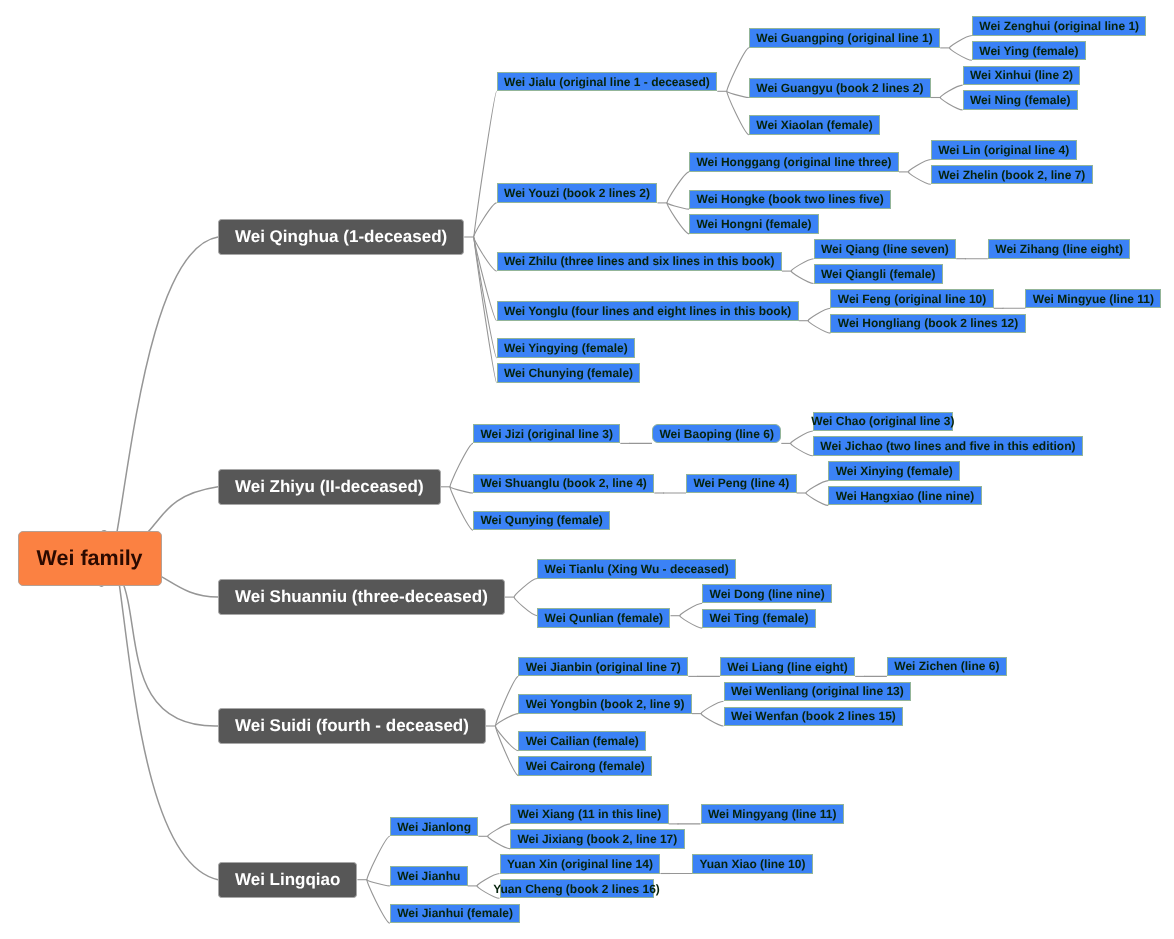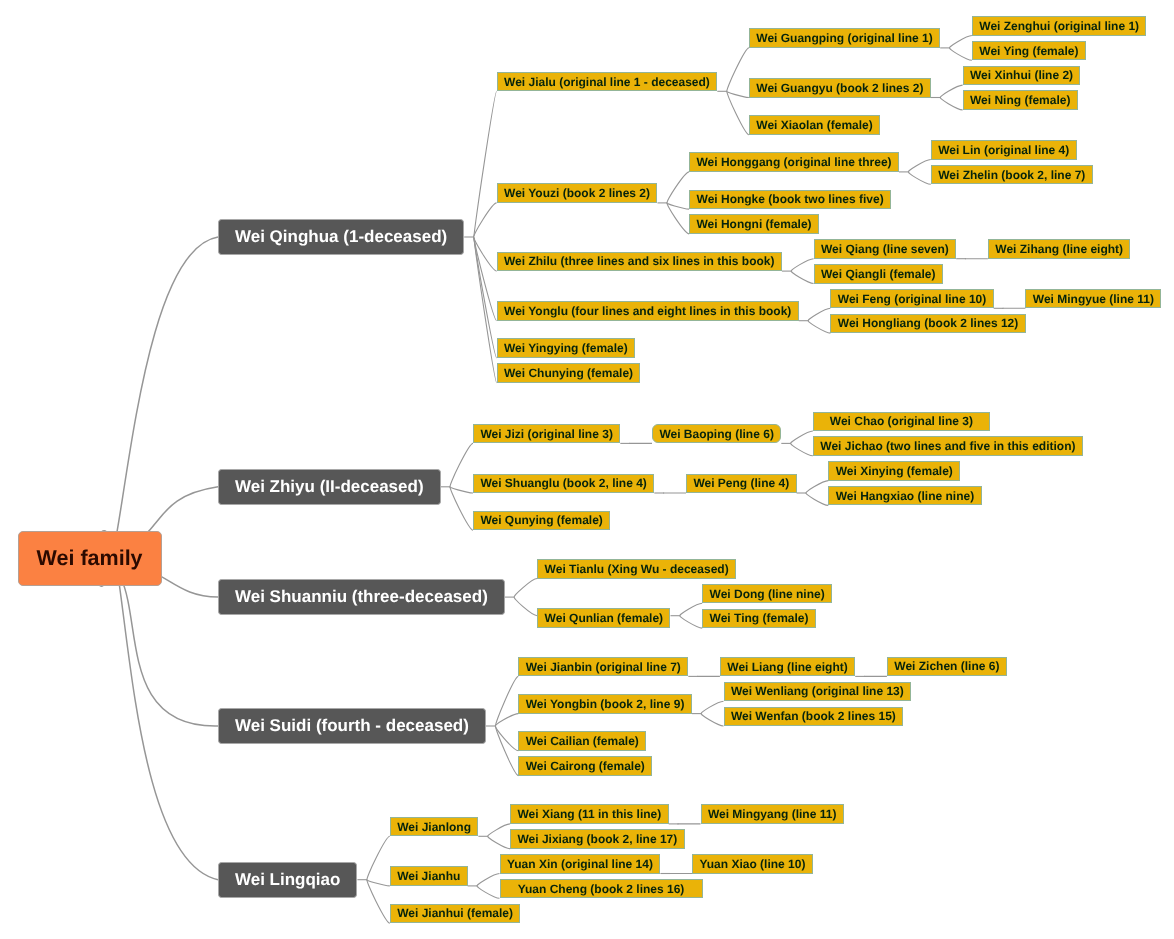--- a/index.html
+++ b/index.html
@@ -4,21 +4,21 @@
 <title>Wei family mind map</title>
 <style>
 html,body{margin:0;padding:0;background:#fff;}
 body{width:1174px;height:939px;overflow:hidden;font-family:"Liberation Sans",sans-serif;-webkit-font-smoothing:antialiased;text-rendering:geometricPrecision;}
 #canvas{position:relative;width:1174px;height:939px;background:#fff;}
 #links{position:absolute;left:0;top:0;width:1174px;height:939px;}
 .node{position:absolute;box-sizing:border-box;white-space:nowrap;}
 .node .label{position:absolute;left:0;top:0;width:100%;height:100%;display:flex;align-items:center;justify-content:center;}
 .lvl0{border-radius:5px;background:#fb8142;border:1.6px solid #b5a094;font-size:21.5px;font-weight:bold;color:#2b0a00;}
 .lvl1{border-radius:3.5px;background:#575757;border:1.6px solid #a8a8a8;font-size:17px;font-weight:bold;color:#fff;}
-.lvln{background:#eab308;border:1px solid #93b598;font-size:12px;font-weight:bold;color:#06230c;}
+.lvln{background:#3b82f6;border:1px solid #93b598;font-size:12px;font-weight:bold;color:#06230c;}
 </style>
 </head>
 <body>
 
 <div id="canvas">
   <svg id="links" viewBox="0 0 1174 939">
       <path d="M89.6,558.4C122.5,700.2 118.8,253.4 218,237" fill="none" stroke="#969696" stroke-width="1.5"></path>
       <path d="M89.6,558.4C173.3,547.1999999999999 139.5,498.8 218,486.8" fill="none" stroke="#969696" stroke-width="1.5"></path>
       <path d="M89.6,558.4C166.39999999999998,558.6 166.7,596.6 218,597.1" fill="none" stroke="#969696" stroke-width="1.5"></path>
       <path d="M89.6,558.4C163.8,556.4 93,728.8 218,726" fill="none" stroke="#969696" stroke-width="1.5"></path>
@@ -184,21 +184,21 @@
     </div>
     <div class="node lvl1" style="left: 218px; top: 468.8px; width: 222.5px; height: 36px;">
       <span class="label">Wei Zhiyu (II-deceased)</span>
     </div>
     <div class="node lvln" style="left: 473px; top: 423.9px; width: 147.3px; height: 19.5px;">
       <span class="label">Wei Jizi (original line 3)</span>
     </div>
     <div class="node lvln" style="left: 652px; top: 423.9px; width: 129.3px; height: 19.5px; border-radius: 6px;">
       <span class="label">Wei Baoping (line 6)</span>
     </div>
-    <div class="node lvln" style="left: 812.9px; top: 411.5px; width: 177px; height: 19.5px;">
+    <div class="node lvln" style="left: 812.9px; top: 411.5px; width: 140px; height: 19.5px;">
       <span class="label">Wei Chao (original line 3)</span>
     </div>
     <div class="node lvln" style="left: 812.9px; top: 436.3px; width: 270px; height: 19.5px;">
       <span class="label">Wei Jichao (two lines and five in this edition)</span>
     </div>
     <div class="node lvln" style="left: 473px; top: 473.5px; width: 181.3px; height: 19.5px;">
       <span class="label">Wei Shuanglu (book 2, line 4)</span>
     </div>
     <div class="node lvln" style="left: 686px; top: 473.5px; width: 110.6px; height: 19.5px;">
       <span class="label">Wei Peng (line 4)</span>
@@ -271,19 +271,19 @@
     </div>
     <div class="node lvln" style="left: 389.8px; top: 866.4px; width: 77.9px; height: 19.5px;">
       <span class="label">Wei Jianhu</span>
     </div>
     <div class="node lvln" style="left: 499.5px; top: 854px; width: 160.9px; height: 19.5px;">
       <span class="label">Yuan Xin (original line 14)</span>
     </div>
     <div class="node lvln" style="left: 692px; top: 854px; width: 120.9px; height: 19.5px;">
       <span class="label">Yuan Xiao (line 10)</span>
     </div>
-    <div class="node lvln" style="left: 499.5px; top: 878.8px; width: 203px; height: 19.5px; padding-left: 48px;">
+    <div class="node lvln" style="left: 499.5px; top: 878.8px; width: 154px; height: 19.5px; padding-left: 48px;">
       <span class="label">Yuan Cheng (book 2 lines 16)</span>
     </div>
     <div class="node lvln" style="left: 389.8px; top: 903.6px; width: 130.6px; height: 19.5px;">
       <span class="label">Wei Jianhui (female)</span>
     </div>
   </div>
 
 </body></html>

